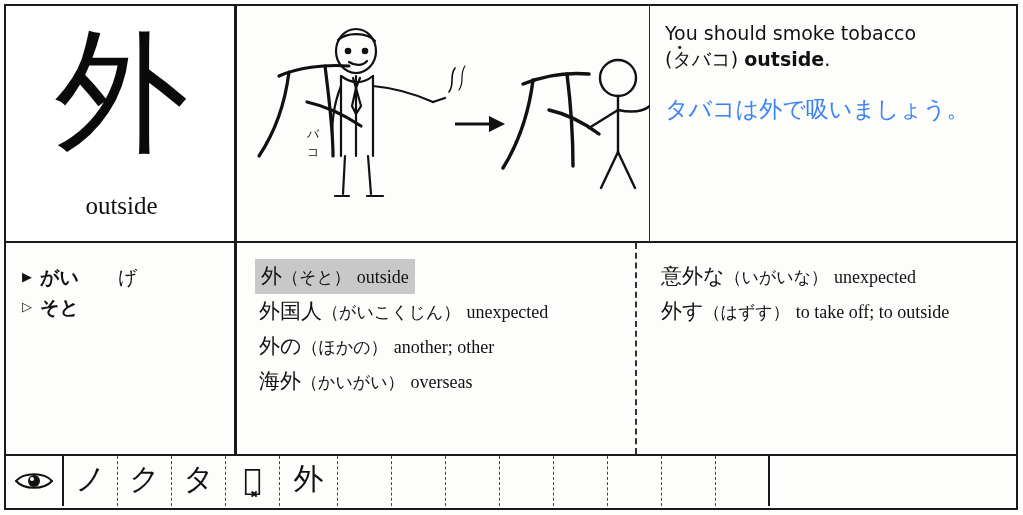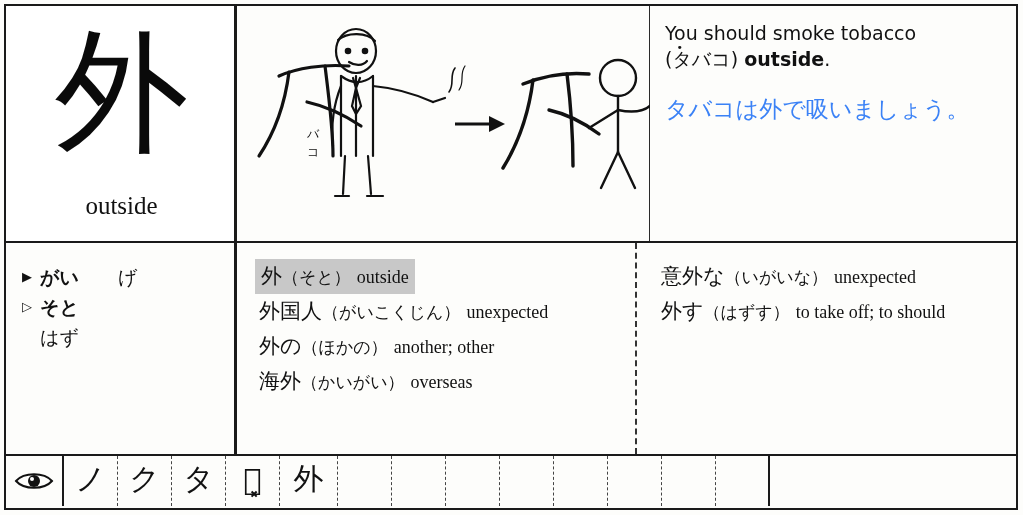--- a/index.html
+++ b/index.html
@@ -323,37 +323,32 @@
     <div class="readings">
       <div class="rd-row">
         <span class="rd-mark">▶</span>
         <span class="rd-a bold">がい</span>
         <span class="rd-b">げ</span>
       </div>
       <div class="rd-row">
         <span class="rd-mark">▷</span>
         <span class="rd-a bold">そと</span>
       </div>
-      <div class="rd-row">
-        <span class="rd-mark"></span>
-        <span class="rd-a">はず</span>
-        <span class="rd-b"></span>
-      </div>
     </div>
 
     <div class="vocab-left">
       <div><span class="v-row highlight"><span>外</span><span class="kana">（そと）</span><span class="gloss">outside</span></span></div>
       <div class="v-row"><span>外国人</span><span class="kana">（がいこくじん）</span><span class="gloss">unexpected</span></div>
       <div class="v-row"><span>外の</span><span class="kana">（ほかの）</span><span class="gloss">another; other</span></div>
       <div class="v-row"><span>海外</span><span class="kana">（かいがい）</span><span class="gloss">overseas</span></div>
     </div>
 
     <div class="vocab-right">
       <div class="v-row"><span>意外な</span><span class="kana">（いがいな）</span><span class="gloss">unexpected</span></div>
-      <div class="v-row"><span>外す</span><span class="kana">（はずす）</span><span class="gloss">to take off; to should</span></div>
+      <div class="v-row"><span>外す</span><span class="kana">（はずす）</span><span class="gloss">to take off; to outside</span></div>
     </div>
   </div>
 
   <div class="stroke-band">
     <div class="eye-cell">
       <svg width="40" height="22" viewBox="0 0 40 22">
         <path d="M2 11 C 10 2, 30 2, 38 11 C 30 20, 10 20, 2 11 Z" fill="none" stroke="#111" stroke-width="2"></path>
         <circle cx="20" cy="11" r="6" fill="#111"></circle>
         <circle cx="18" cy="9" r="2" fill="#fff"></circle>
       </svg>

